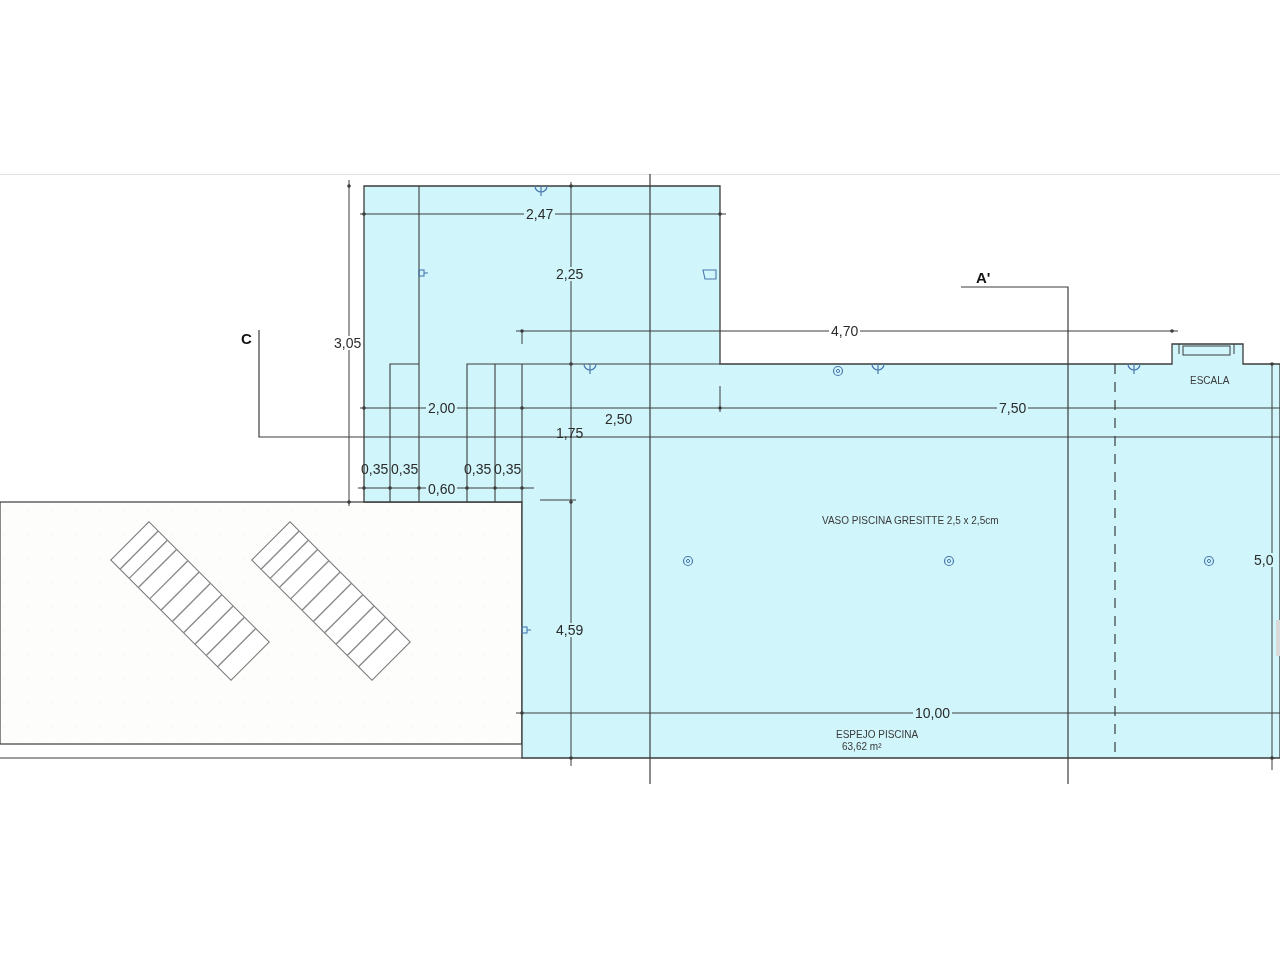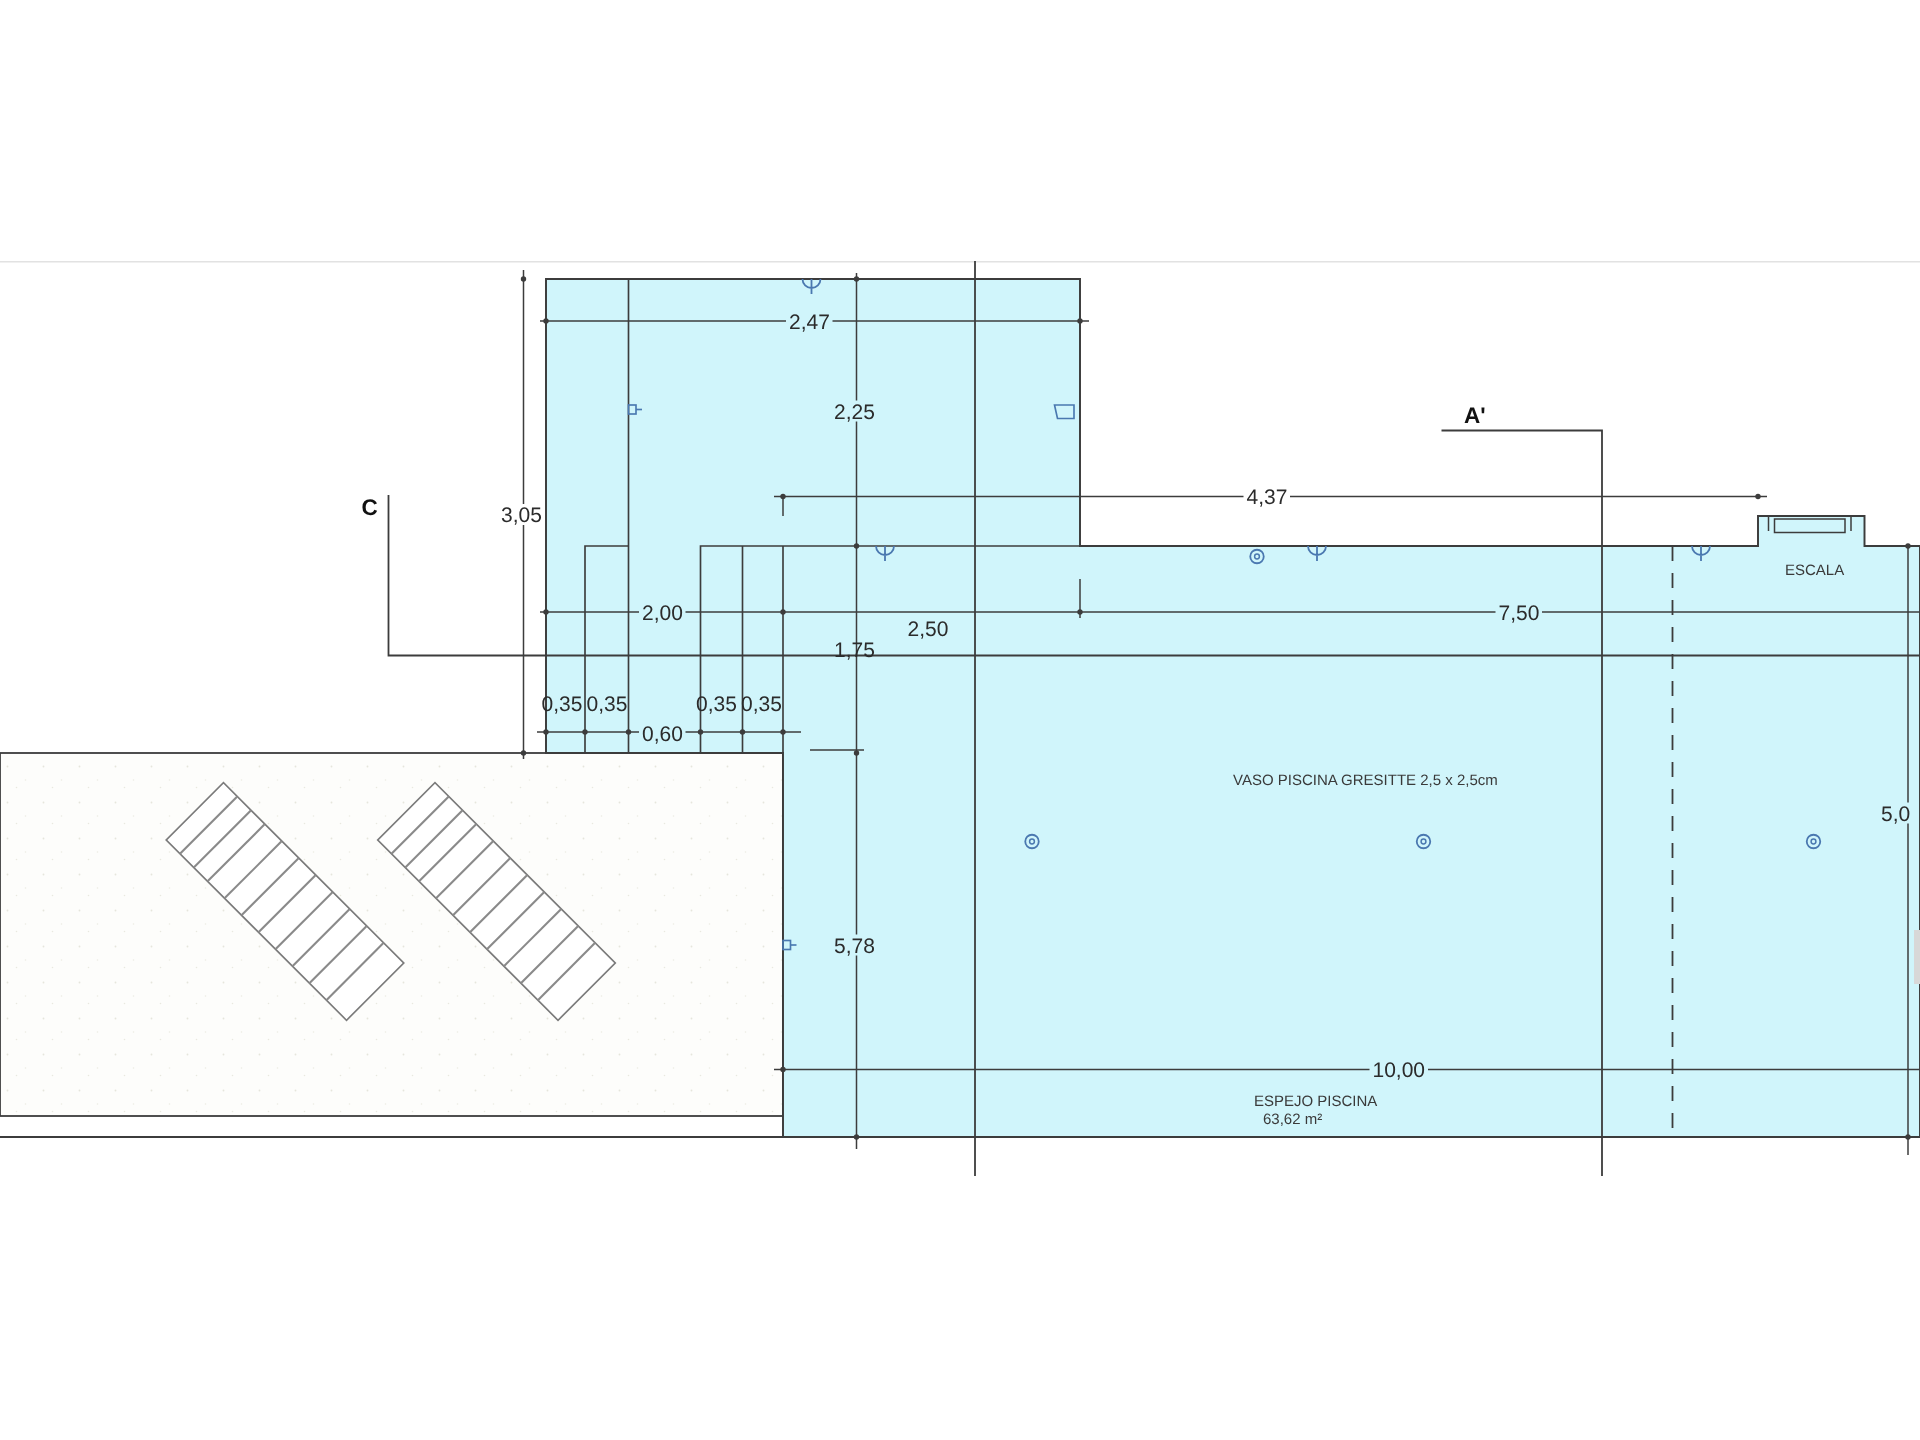--- a/index.html
+++ b/index.html
@@ -171,32 +171,32 @@
     </g>
   </g>
 </svg>
 
 <span class="lbl section" style="left:241px;top:331px;">C</span>
 <span class="lbl section" style="left:976px;top:270px;">A'</span>
 
 <span class="lbl dim bg-pool" style="left:524px;top:207px;">2,47</span>
 <span class="lbl dim bg-pool" style="left:554px;top:267px;text-align:center;">2,25</span>
 <span class="lbl dim bg-white" style="left:332px;top:336px;">3,05</span>
-<span class="lbl dim bg-white" style="left:829px;top:324px;">4,37</span>
+<span class="lbl dim bg-white" style="left:829px;top:324px;">4,70</span>
 <span class="lbl dim bg-pool" style="left:426px;top:401px;">2,00</span>
 <span class="lbl dim bg-pool" style="left:603px;top:401px;margin-top:11px;">2,50</span>
 <span class="lbl dim bg-pool" style="left:997px;top:401px;">7,50</span>
 <span class="lbl dim" style="left:554px;top:426px;">1,75</span>
 <span class="lbl dim" style="left:359px;top:462px;">0,35</span>
 <span class="lbl dim" style="left:389px;top:462px;">0,35</span>
 <span class="lbl dim" style="left:462px;top:462px;">0,35</span>
 <span class="lbl dim" style="left:492px;top:462px;">0,35</span>
 <span class="lbl dim bg-pool" style="left:426px;top:482px;">0,60</span>
-<span class="lbl dim bg-pool" style="left:554px;top:623px;">5,78</span>
+<span class="lbl dim bg-pool" style="left:554px;top:623px;">4,59</span>
 <span class="lbl dim bg-pool" style="left:913px;top:706px;">10,00</span>
-<span class="lbl dim bg-pool" style="left:1252px;top:535px;">5,0</span>
+<span class="lbl dim bg-pool" style="left:1252px;top:553px;">5,0</span>
 
 <span class="lbl note" style="left:1190px;top:366px;margin-top:10px;">ESCALA</span>
 <span class="lbl note" style="left:822px;top:516px;">VASO PISCINA GRESITTE 2,5 x 2,5cm</span>
 <span class="lbl note" style="left:836px;top:730px;">ESPEJO PISCINA</span>
 <span class="lbl note" style="left:842px;top:742px;">63,62 m²</span>
 
 <div class="scroll-thumb"></div>
 
 </body></html>

